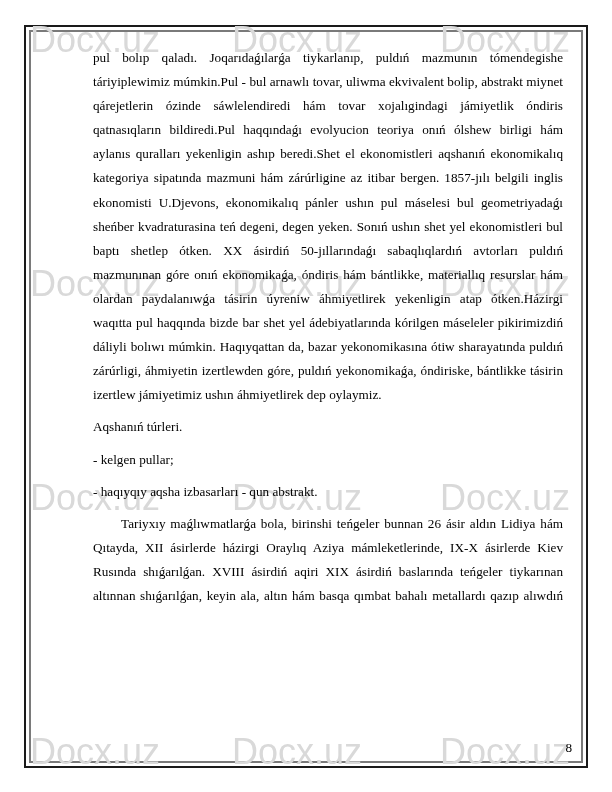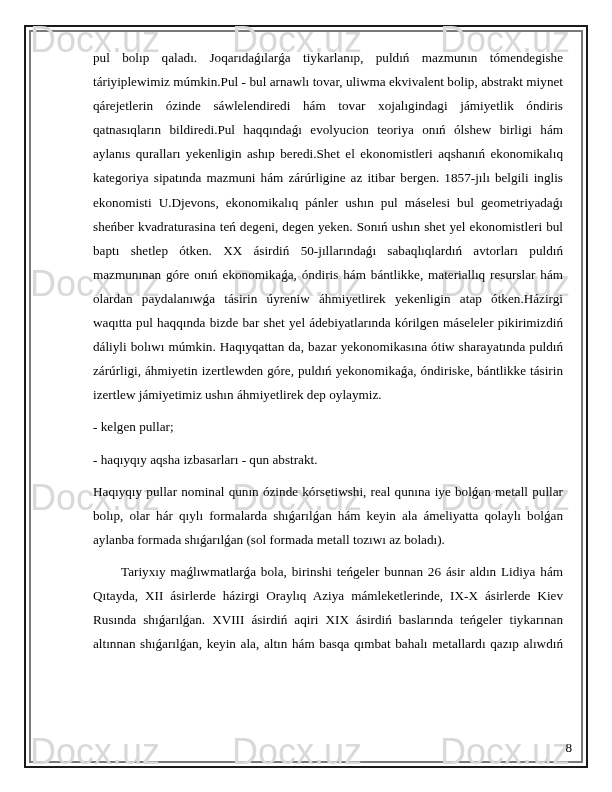--- a/index.html
+++ b/index.html
@@ -95,19 +95,19 @@
   <span class="wm" style="left:232px;top:480px;">Docx.uz</span>
   <span class="wm" style="left:440px;top:480px;">Docx.uz</span>
 
   <span class="wm" style="left:30px;top:734px;">Docx.uz</span>
   <span class="wm" style="left:232px;top:734px;">Docx.uz</span>
   <span class="wm" style="left:440px;top:734px;">Docx.uz</span>
 </div>
 
 <div class="content">
   <p class="p">pul bolıp qaladı. Joqarıdaǵılarǵa tiykarlanıp, puldıń mazmunın tómendegishe táriyiplewimiz múmkin.Pul - bul arnawlı tovar, uliwma ekvivalent bolip, abstrakt miynet qárejetlerin ózinde sáwlelendiredi hám tovar xojalıgindagi jámiyetlik óndiris qatnasıqların bildiredi.Pul haqqındaǵı evolyucion teoriya onıń ólshew birligi hám aylanıs quralları yekenligin ashıp beredi.Shet el ekonomistleri aqshanıń ekonomikalıq kategoriya sipatında mazmuni hám zárúrligine az itibar bergen. 1857-jılı belgili inglis ekonomisti U.Djevons, ekonomikalıq pánler ushın pul máselesi bul geometriyadaǵı sheńber kvadraturasina teń degeni, degen yeken. Sonıń ushın shet yel ekonomistleri bul baptı shetlep ótken. XX ásirdiń 50-jıllarındaǵı sabaqlıqlardıń avtorları puldıń mazmunınan góre onıń ekonomikaǵa, óndiris hám bántlikke, materiallıq resurslar hám olardan paydalanıwǵa tásirin úyreniw áhmiyetlirek yekenligin atap ótken.Házirgi waqıtta pul haqqında bizde bar shet yel ádebiyatlarında kórilgen máseleler pikirimizdiń dáliyli bolıwı múmkin. Haqıyqattan da, bazar yekonomikasına ótiw sharayatında puldıń zárúrligi, áhmiyetin izertlewden góre, puldıń yekonomikaǵa, óndiriske, bántlikke tásirin izertlew jámiyetimiz ushın áhmiyetlirek dep oylaymiz.</p>
+  <p class="p left">Aqshanıń túrleri.</p>
   <p class="p left">- kelgen pullar;</p>
   <p class="p left">- haqıyqıy aqsha izbasarları - qun abstrakt.</p>
-  <p class="p">Haqıyqıy pullar nominal qunın ózinde kórsetiwshi, real qunına iye bolǵan metall pullar bolıp, olar hár qıylı formalarda shıǵarılǵan hám keyin ala ámeliyatta qolaylı bolǵan aylanba formada shıǵarılǵan (sol formada metall tozıwı az boladı).</p>
   <p class="p indent justify-last">Tariyxıy maǵlıwmatlarǵa bola, birinshi teńgeler bunnan 26 ásir aldın Lidiya hám Qıtayda, XII ásirlerde házirgi Oraylıq Aziya mámleketlerinde, IX-X ásirlerde Kiev Rusında shıǵarılǵan. XVIII ásirdiń aqiri XIX ásirdiń baslarında teńgeler tiykarınan altınnan shıǵarılǵan, keyin ala, altın hám basqa qımbat bahalı metallardı qazıp alıwdıń</p>
 </div>
 
 <div class="page-number">8</div>
 
 </body></html>

